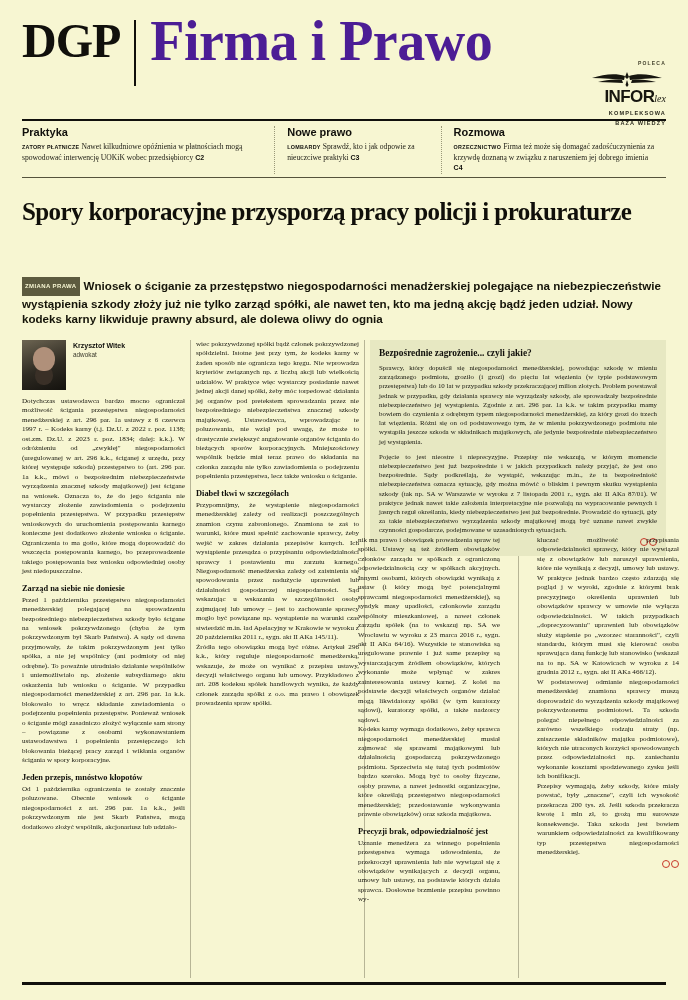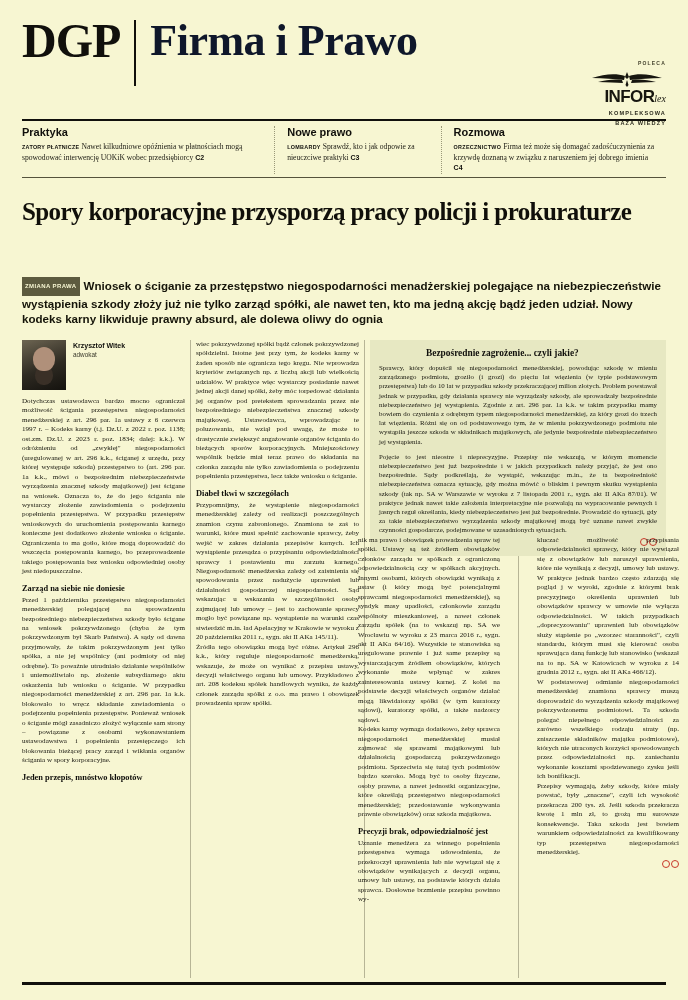--- a/index.html
+++ b/index.html
@@ -42,24 +42,24 @@
   }
   .logo-divider {
     width: 2px;
     background: #11100c;
     height: 66px;
     margin: 2px 14px 0 14px;
   }
   .logo-title {
     font-family: "Liberation Serif", serif;
     font-weight: bold;
-    font-size: 44px;
+    font-size: 56px;
     line-height: 46px;
     letter-spacing: -0.5px;
-    color: #0f172a;
+    color: #4c1d95;
   }
   .sub-row {
     display: flex;
     align-items: baseline;
     margin-top: 10px;
   }
   .sub-title {
     font-family: "Liberation Serif", serif;
     font-weight: bold;
     font-size: 18px;
@@ -301,21 +301,20 @@
     background: #e7e8c2;
     box-sizing: border-box;
     padding: 8px 9px 10px 9px;
   }
   .sidebox-head {
     font-family: "Liberation Serif", serif;
     font-weight: bold;
     font-size: 9.4px;
     color: #11100c;
     margin-bottom: 5px;
-    margin-left: 47px;
   }
   .sidebox-body {
     font-family: "Liberation Serif", serif;
     font-size: 6.9px;
     line-height: 9.2px;
     color: #17160e;
     text-align: justify;
   }
   .sidebox-body p { margin: 0; }
   .endmark {
@@ -407,20 +406,21 @@
         <div class="author-photo"></div>
         <div class="author-meta">
           <div class="author-name">Krzysztof Witek</div>
           <div class="author-role">adwokat</div>
         </div>
       </div>
       <p>Dotychczas ustawodawca bardzo mocno ograniczał możliwość ścigania przestępstwa niegospodarności menedżerskiej z art. 296 par. 1a ustawy z 6 czerwca 1997 r. – Kodeks karny (t.j. Dz.U. z 2022 r. poz. 1138; ost.zm. Dz.U. z 2023 r. poz. 1834; dalej: k.k.). W odróżnieniu od „zwykłej" niegospodarności (uregulowanej w art. 296 k.k., ściganej z urzędu, przy której występuje szkoda) przestępstwo to (art. 296 par. 1a k.k., mówi o bezpośrednim niebezpieczeństwie wyrządzenia znacznej szkody majątkowej) jest ścigane na wniosek. Oznacza to, że do jego ścigania nie wystarczy złożenie zawiadomienia o podejrzeniu popełnienia przestępstwa. W przypadku przestępstw wnioskowych do uruchomienia postępowania karnego konieczne jest dodatkowo złożenie wniosku o ściganie. Ograniczenia to ma gotło, które mogą doprowadzić do wszczęcia postępowania karnego, bo przeprowadzenie takiego postępowania bez wniosku odpowiedniej osoby jest niedopuszczalne.</p>
       <div class="sec-head">Zarząd na siebie nie doniesie</div>
       <p>Przed 1 października przestępstwo niegospodarności menedżerskiej polegającej na sprowadzeniu bezpośredniego niebezpieczeństwa szkody było ścigane na wniosek pokrzywdzonego (chyba że tym pokrzywdzonym był Skarb Państwa). A sądy od dawna przyjmowały, że takim pokrzywdzonym jest tylko spółka, a nie jej wspólnicy (ani podmioty od niej odrębne). To poważnie utrudniało działanie wspólników i uniemożliwiało np. złożenie subsydiarnego aktu oskarżenia lub wniosku o ściganie. W przypadku niegospodarności menedżerskiej z art. 296 par. 1a k.k. blokowało to wręcz składanie zawiadomienia o podejrzeniu popełnienia przestępstw. Ponieważ wniosek o ściganie mógł zasadniczo złożyć wyłącznie sam strony – powiązane z osobami wykonawstaniem ustawodawstwa i popełnienia przestępczego ich blokowania bieżącej pracy zarząd i wikłania organów ścigania w spory korporacyjne.</p>
       <div class="sec-head">Jeden przepis, mnóstwo kłopotów</div>
+      <p>Od 1 października ograniczenia te zostały znacznie poluzowane. Obecnie wniosek o ściganie niegospodarności z art. 296 par. 1a k.k., jeśli pokrzywdzonym nie jest Skarb Państwa, mogą dodatkowo złożyć wspólnik, akcjonariusz lub udziało-</p>
     </div>
 
     <div class="col c2">
       <p>wiec pokrzywdzonej spółki bądź członek pokrzywdzonej spółdzielni. Istotne jest przy tym, że kodeks karny w żaden sposób nie ogranicza tego kręgu. Nie wprowadza kryteriów związanych np. z liczbą akcji lub wielkością udziałów. W praktyce więc wystarczy posiadanie nawet jednej akcji danej spółki, żeby móc torpedować działania jej organów pod pretekstem sprowadzania przez nie bezpośredniego niebezpieczeństwa znacznej szkody majątkowej. Ustawodawca, wprowadzając te poluzowania, nie wziął pod uwagę, że może to drastycznie zwiększyć angażowanie organów ścigania do bieżących sporów korporacyjnych. Mniejszościowy wspólnik będzie miał teraz prawo do składania na członka zarządu nie tylko zawiadomienia o podejrzeniu popełnienia przestępstwa, lecz także wniosku o ściganie.</p>
       <div class="sec-head">Diabeł tkwi w szczegółach</div>
       <p>Przypomnijmy, że wystąpienie niegospodarności menedżerskiej zależy od realizacji poszczególnych znamion czynu zabronionego. Znamiona te zaś to warunki, które musi spełnić zachowanie sprawcy, żeby wejść w zakres działania przepisów karnych. Ich wystąpienie przesądza o przypisaniu odpowiedzialności sprawcy i postawieniu mu zarzutu karnego. Niegospodarność menedżerska zależy od zaistnienia się spowodowania przez nadużycie uprawnień lub działalności gospodarczej niegospodarności. Sąd wskazując u wskazania w szczególności osoby zajmującej lub umowy – jest to zachowanie sprawcy mogło być powiązane np. wystąpienie na warunki czas stwierdzić m.in. ład Apelacyjny w Krakowie w wyroku z 20 października 2011 r., sygn. akt II AKa 145/11).</p>
       <p>Żródła tego obowiązku mogą być różne. Artykuł 296 k.k., który reguluje niegospodarność menedżerską, wskazuje, że może on wynikać z przepisu ustawy, decyzji właściwego organu lub umowy. Przykładowo z art. 208 kodeksu spółek handlowych wynika, że każdy członek zarządu spółki z o.o. ma prawo i obowiązek prowadzenia spraw spółki.</p>
     </div>
 
     <div class="sidebox">

